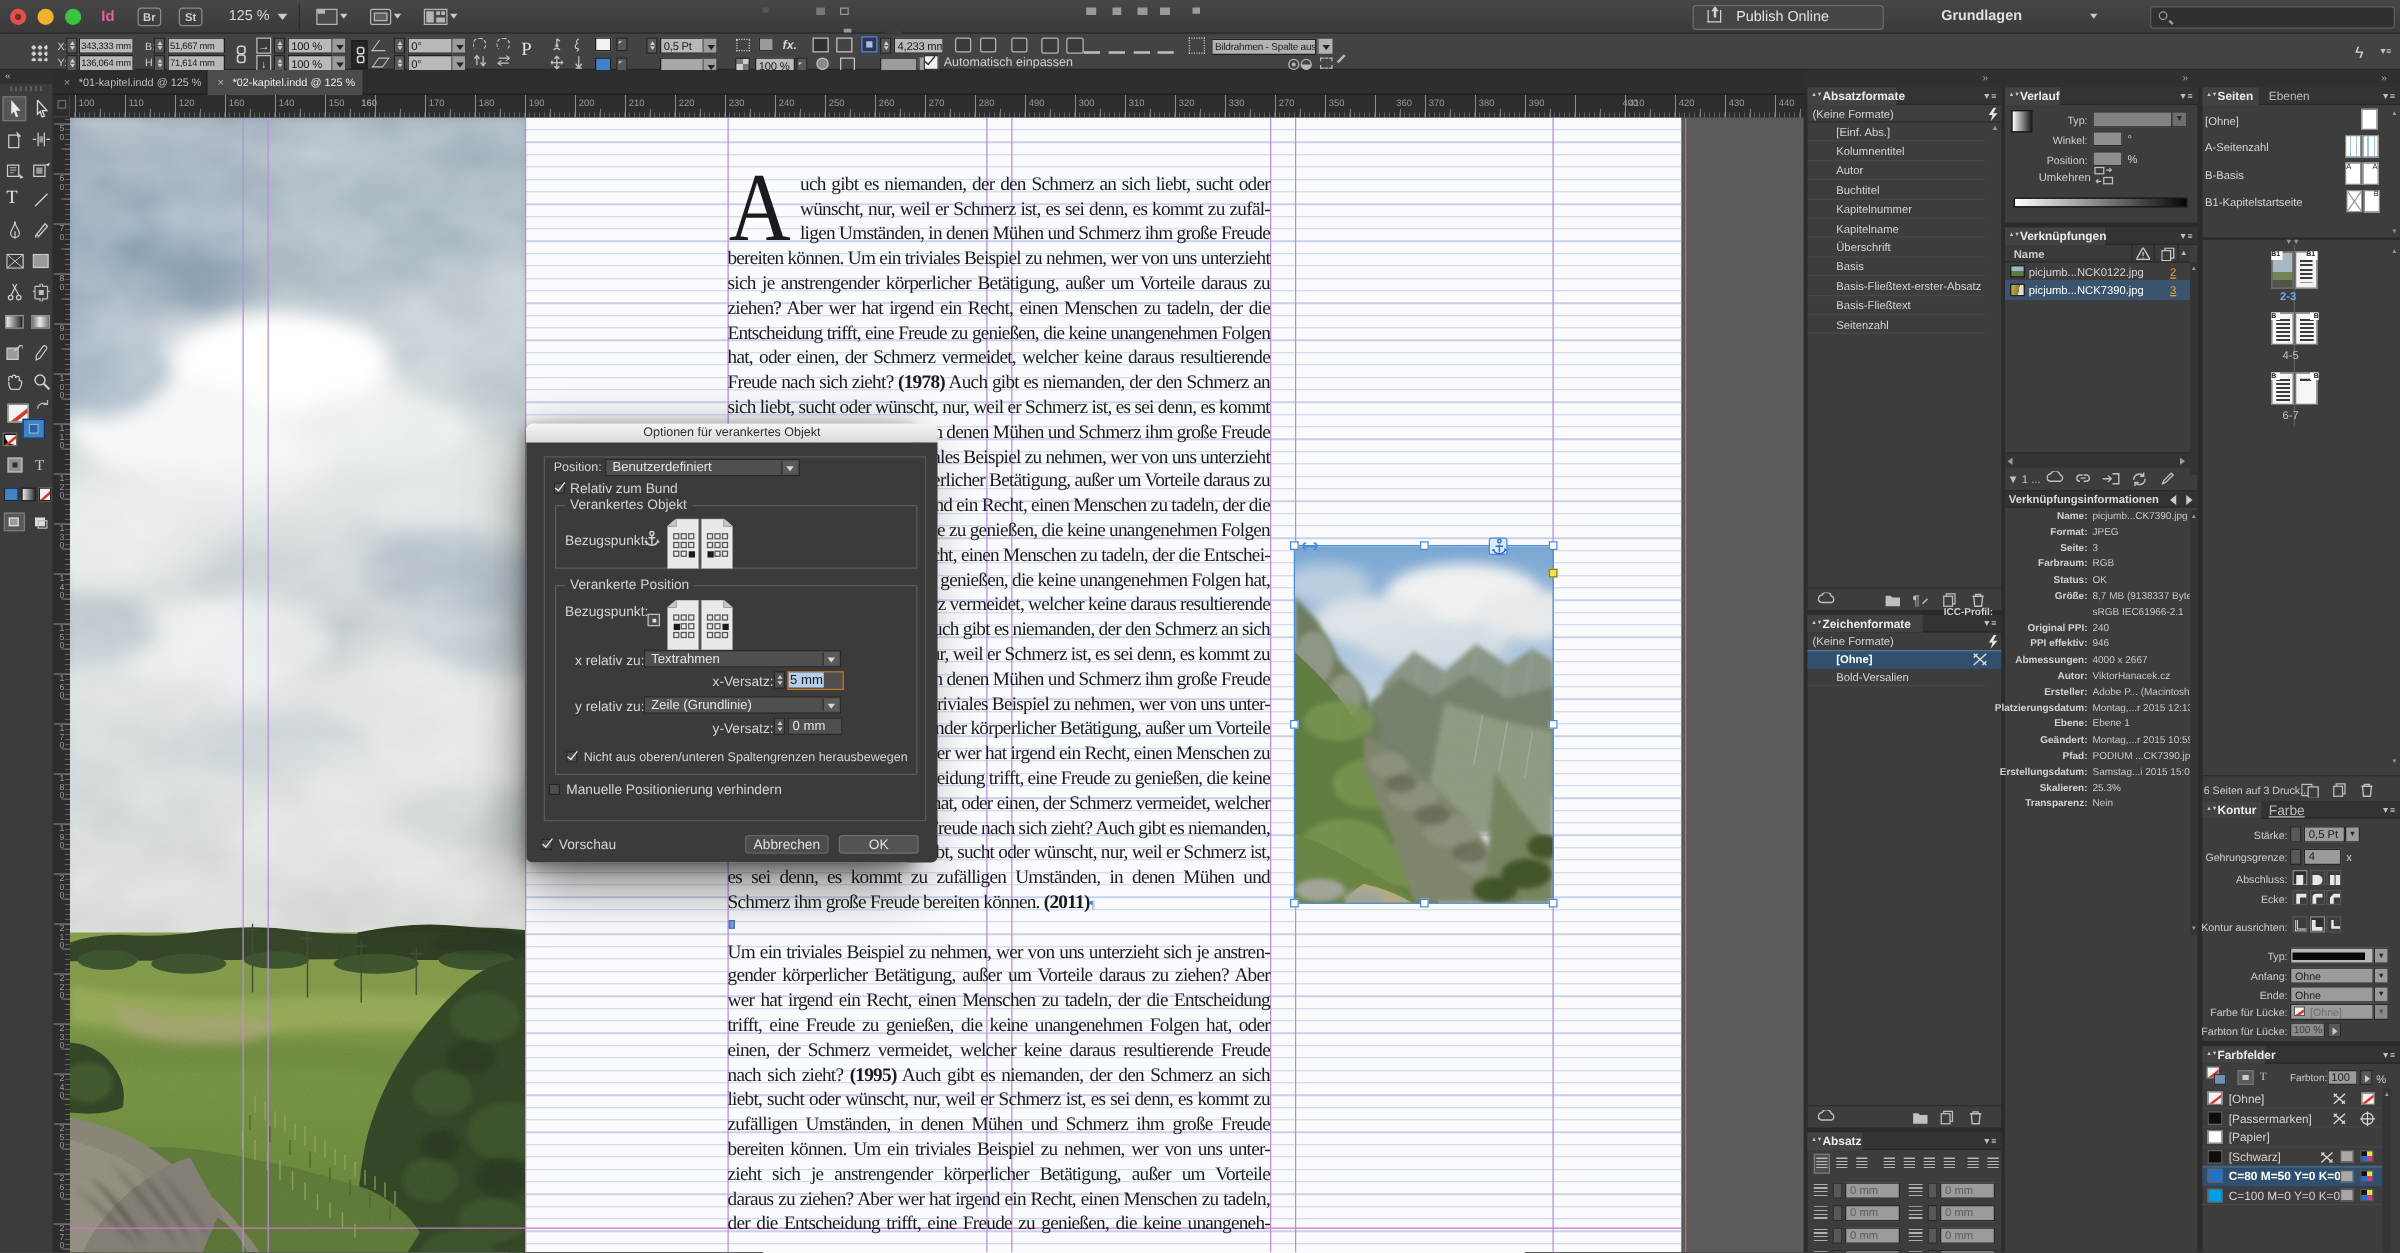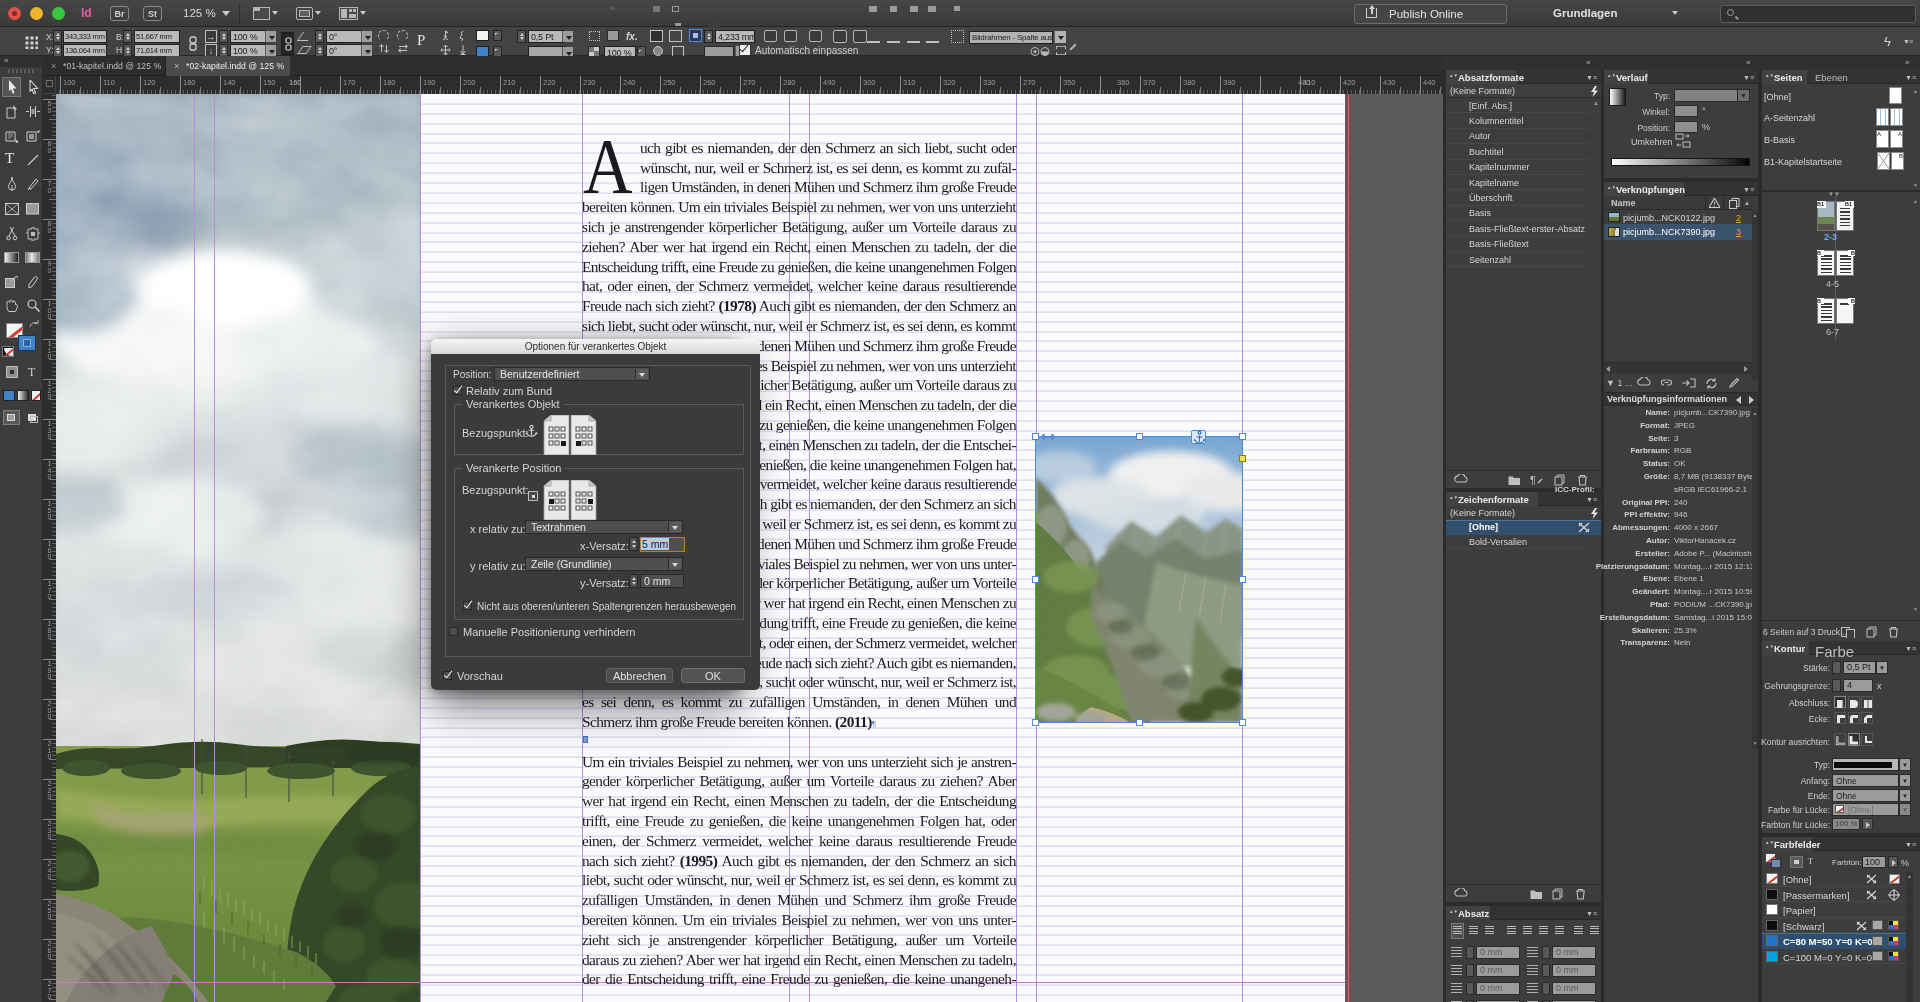--- a/index.html
+++ b/index.html
@@ -50,21 +50,21 @@
   #grid { position:absolute; left:364px; top:0; width:925px; height:908px;
     background:repeating-linear-gradient(to bottom, transparent 0 8.9px, #c7d2ea 8.9px 9.9px);
     background-position:0 0.6px; }
   .vguide { position:absolute; top:0; width:1px; height:908px; background:#b58ee0; }
   .serif { font-family:"Liberation Serif", serif; color:#1b1b1f; }
   .tline { position:absolute; left:526px; width:434px; height:20px;
     font-size:15.4px; line-height:19.8px; letter-spacing:-0.58px; white-space:nowrap;
     text-align:justify; text-align-last:justify; }
   .tright { text-align:right; text-align-last:right; }
   
-  #dialog { left:431px; top:339px; width:309px; height:351px; border-radius:5px;
+  #dialog { left:421px; top:339px; width:309px; height:351px; border-radius:5px;
     box-shadow:0 15px 45px rgba(0,0,0,.55), 0 3px 12px rgba(0,0,0,.4); }
   #dlg-title { left:0; top:0; width:329px; height:15px; border-radius:5px 5px 0 0;
     background:linear-gradient(#f6f6f6,#d8d8d8); color:#2e2e2e; font-size:10px;
     text-align:center; line-height:15px; }
   #dlg-body { left:0; top:15px; width:329px; height:336px; background:#3b3b3b;
     border-radius:0 0 5px 5px; }
   .dlab { position:absolute; color:#d4d4d4; font-size:11px; white-space:nowrap; }
   .dgroup { position:absolute; border:1px solid #5b5b5b; }
   .dglab { position:absolute; background:#3b3b3b; padding:0 4px; color:#d4d4d4;
     font-size:11px; white-space:nowrap; }
@@ -1151,21 +1151,21 @@
         <rect x="1" y="3" width="7" height="8" fill="none" stroke="#c0c0c0"></rect>
         <path d="M3 3 v-2 h7 v8 h-2" fill="none" stroke="#c0c0c0"></path>
       </svg>
     <svg class="abs" style="left:445px;top:570px;" width="11" height="12">
         <path d="M1 3 h9 M3.5 3 v-1.5 h4 v1.5 M2 3 l0.8 8 h5.5 l0.8-8" fill="none" stroke="#c0c0c0" stroke-width="1.1"></path>
       </svg>
     <div class="abs" style="left:319px;top:585px;width:158px;height:14px;background:#333333;border-bottom:1px solid #282828;"></div>
     <div class="abs" style="left:319px;top:585px;width:47px;height:14px;background:#424242;"></div>
     <div class="abs" style="left:322px;top:588px;color:#c9c9c9;font-size:4.5px;letter-spacing:0;">▲▼</div>
     <div class="abs" style="left:331px;top:586.5px;color:#ececec;font-size:9.5px;font-weight:bold;white-space:nowrap;">Kontur</div>
-    <div class="abs" style="left:372px;top:586.5px;color:#bdbdbd;font-size:15px;white-space:nowrap;">Farbe</div>
+    <div class="abs" style="left:372px;top:586.5px;color:#bdbdbd;font-size:11px;white-space:nowrap;text-decoration:underline;">Farbe</div>
     <div class="abs" style="left:462px;top:589px;color:#c0c0c0;font-size:7px;letter-spacing:0;">▼≡</div>
     <div class="abs" style="left:277px;top:607px;width:110px;text-align:right;color:#cfcfcf;font-size:8.5px;white-space:nowrap;">Stärke:</div>
     <div class="abs" style="left:389px;top:605px;width:9px;height:13px;background:#585858;border:1px solid #2a2a2a;"></div>
     <div class="abs" style="left:400px;top:605px;width:33px;height:13px;background:#9b9b9b;border:1px solid #2a2a2a;color:#222;font-size:9px;line-height:11px;padding-left:3px;">0,5 Pt</div>
     <div class="abs" style="left:433px;top:605px;width:12px;height:13px;background:#9b9b9b;border:1px solid #2a2a2a;color:#222;font-size:6px;text-align:center;line-height:12px;">▼</div>
     <div class="abs" style="left:277px;top:625px;width:110px;text-align:right;color:#cfcfcf;font-size:8.5px;white-space:nowrap;">Gehrungsgrenze:</div>
     <div class="abs" style="left:389px;top:623px;width:9px;height:13px;background:#585858;border:1px solid #2a2a2a;"></div>
     <div class="abs" style="left:400px;top:623px;width:30px;height:13px;background:#9b9b9b;border:1px solid #2a2a2a;color:#222;font-size:9px;line-height:11px;padding-left:3px;">4</div>
     <div class="abs" style="left:434px;top:625px;color:#cfcfcf;font-size:9px;">x</div>
     <div class="abs" style="left:277px;top:642px;width:110px;text-align:right;color:#cfcfcf;font-size:8.5px;white-space:nowrap;">Abschluss:</div>

